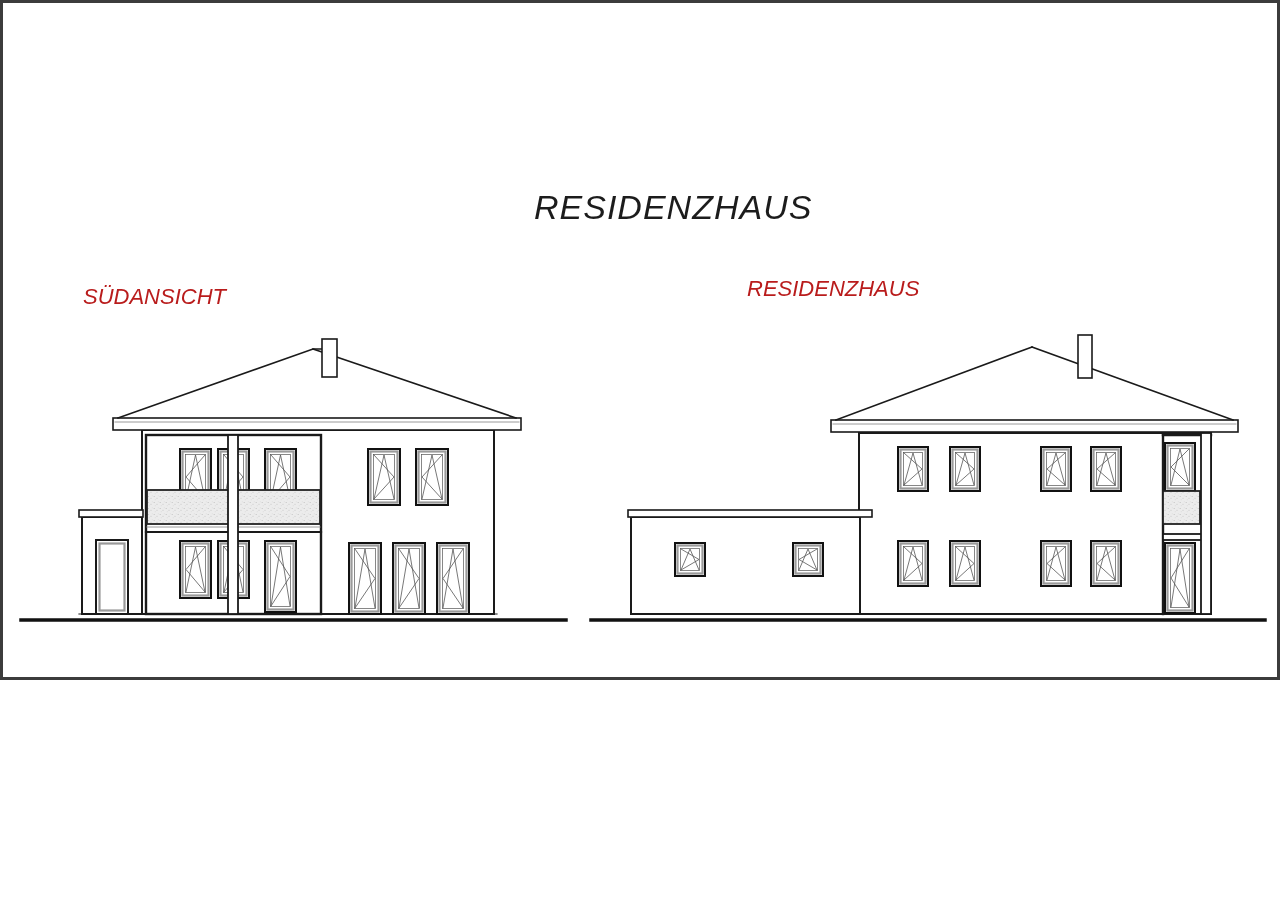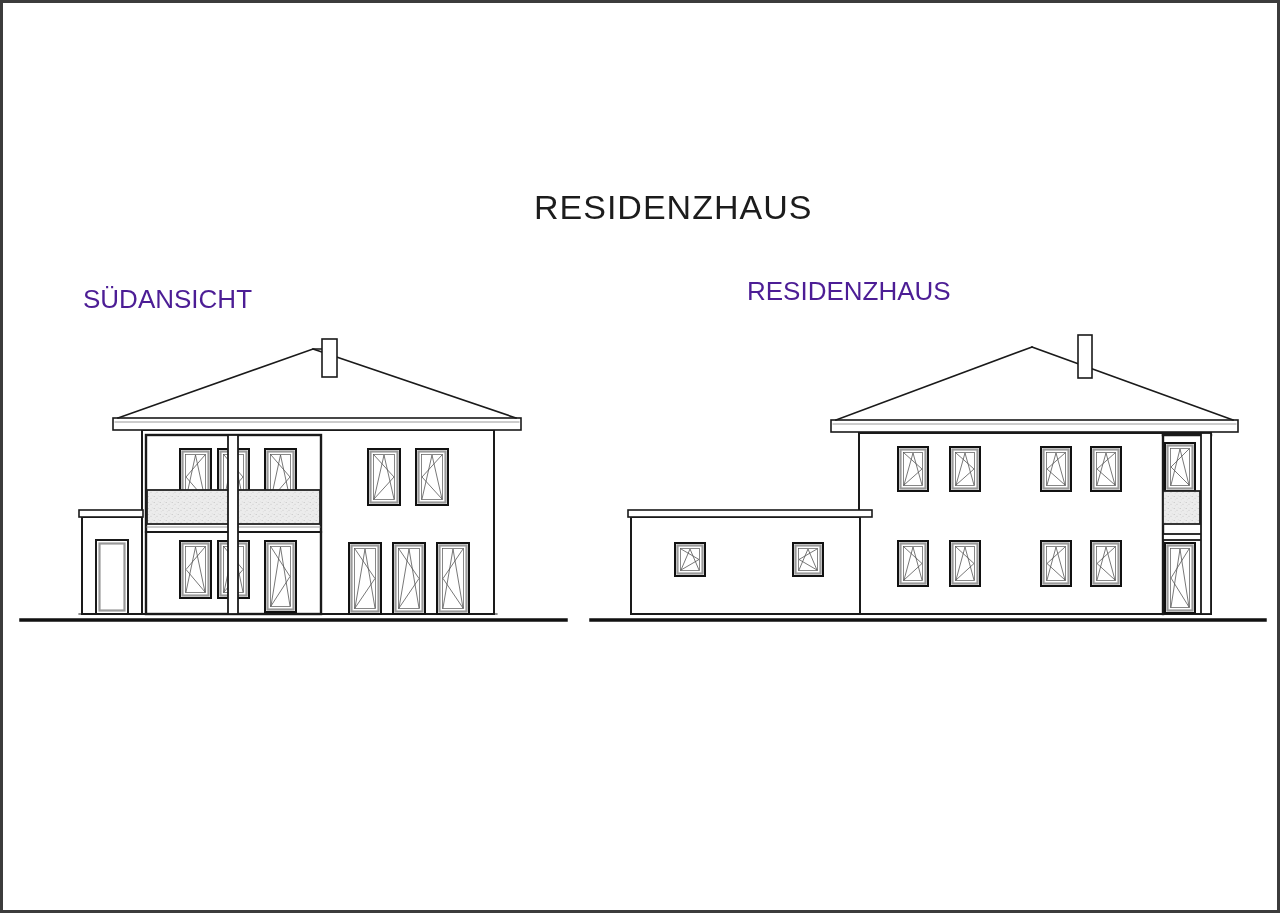--- a/index.html
+++ b/index.html
@@ -4,39 +4,40 @@
 <style>
   html, body {
     margin: 0;
     padding: 0;
     background: #ffffff;
     font-family: "Liberation Sans", sans-serif;
   }
   .canvas {
     position: relative;
     width: 1280px;
-    height: 913px;
+    height: 680px;
     box-sizing: border-box;
     background: #ffffff;
     border: 3px solid #3c3c3c;
     overflow: hidden;
+    font-style: italic;
   }
   .drawing-title {
     position: absolute;
     left: 531px;
     top: 185px;
     font-size: 34px;
     letter-spacing: 1px;
     color: #1c1c1c;
     white-space: nowrap;
   }
   .view-label {
     position: absolute;
-    font-size: 26px;
-    color: #4c1d95;
+    font-size: 22px;
+    color: #b91c1c;
     white-space: nowrap;
   }
   .label-sued { left: 80px;  top: 281px; }
   .label-west { left: 744px; top: 273px; }
   svg.sheet {
     position: absolute;
     left: 0;
     top: 0;
   }
 </style>

